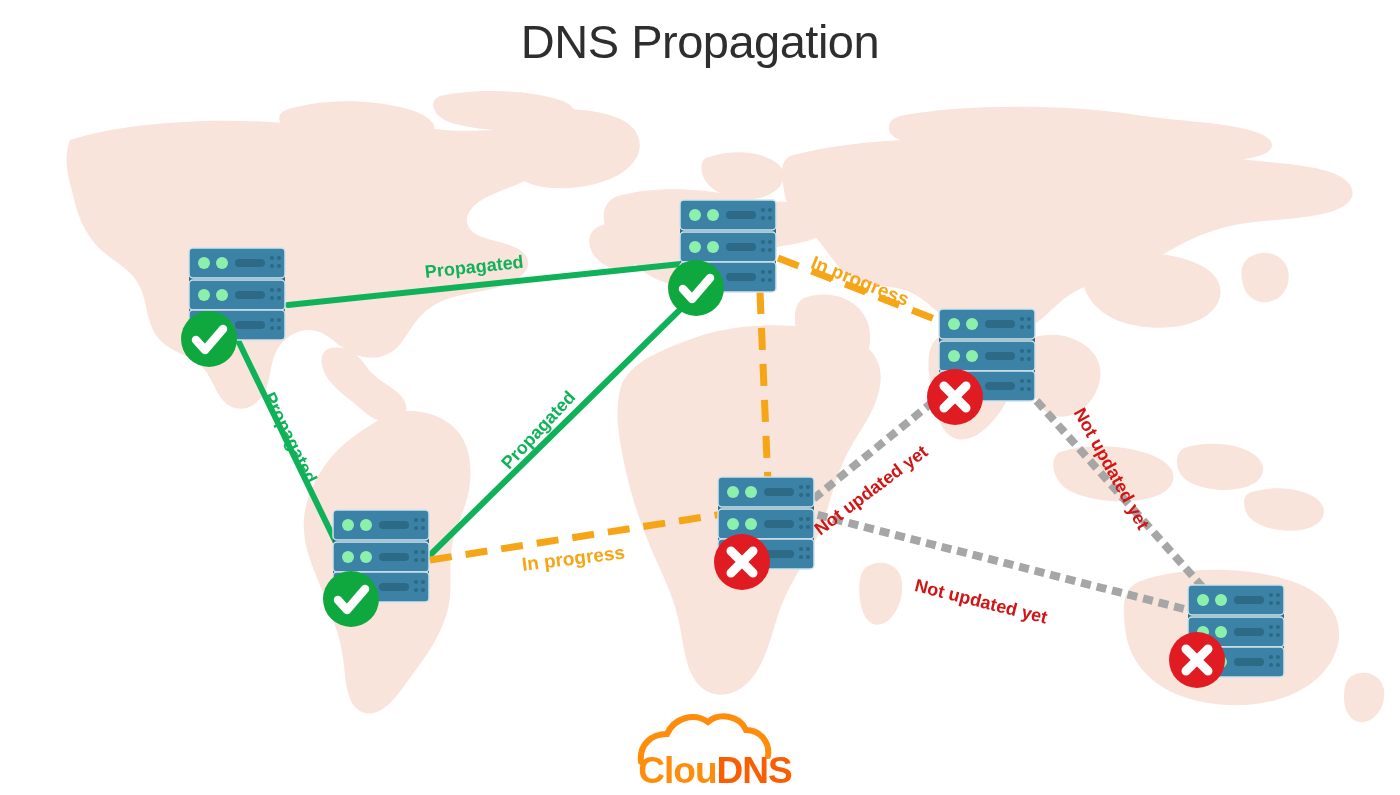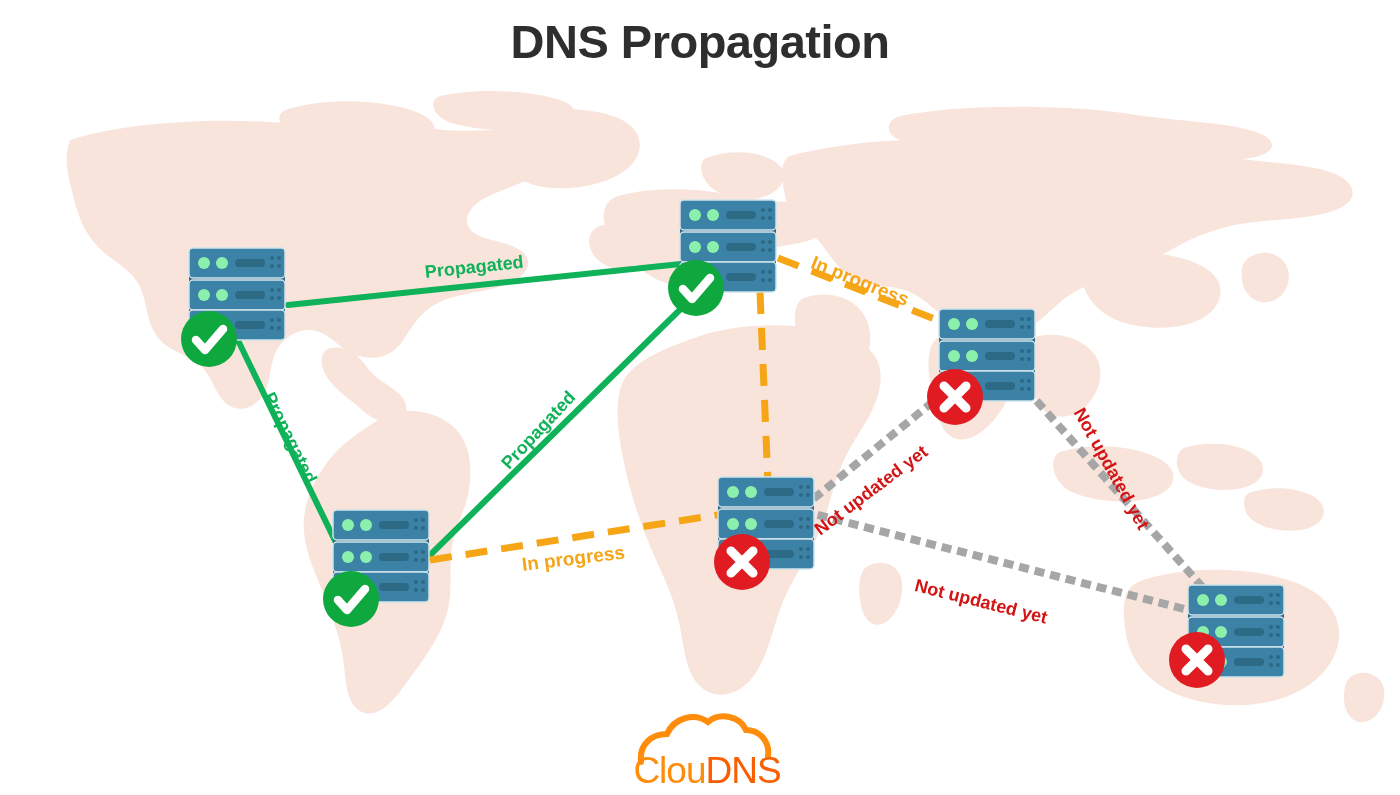--- a/index.html
+++ b/index.html
@@ -11,21 +11,21 @@
     overflow:hidden;
     position:relative;
   }
   #stage{position:relative;width:1400px;height:795px;}
 
   
   .title{
     position:absolute;left:0;top:14px;width:1400px;
     text-align:center;
     font-size:47px;
-    font-weight:bold;
+    font-weight:normal;
     letter-spacing:-0.5px;
     color:#2e2e2e;
     font-family:"Liberation Sans", sans-serif;
   }
 
   
   svg.scene{position:absolute;left:0;top:0;width:1400px;height:795px;}
 
   
   .elabel{
@@ -35,23 +35,23 @@
     transform-origin:0 50%;
     font-family:"Liberation Sans", sans-serif;
   }
   .lab-green{color:#0fb259;font-size:18px;}
   .lab-orange{color:#f5a516;font-size:19px;}
   .lab-red{color:#d31414;font-size:18px;}
 
   
   .logo{position:absolute;left:612px;top:736px;width:190px;height:56px;}
   .logo-text{
-    position:absolute;left:0;top:14px;width:190px;
+    position:absolute;left:8px;top:14px;width:190px;
     text-align:center;
-    font-size:37px;font-weight:normal;letter-spacing:-1px;
+    font-size:37px;font-weight:bold;letter-spacing:-1px;
     font-family:"Liberation Sans", sans-serif;
     line-height:42px;
   }
   .logo-a{color:#ff8c0a;}
   .logo-b{color:#f95e02;}
 </style>
 </head>
 <body>
 
 <div id="stage">

